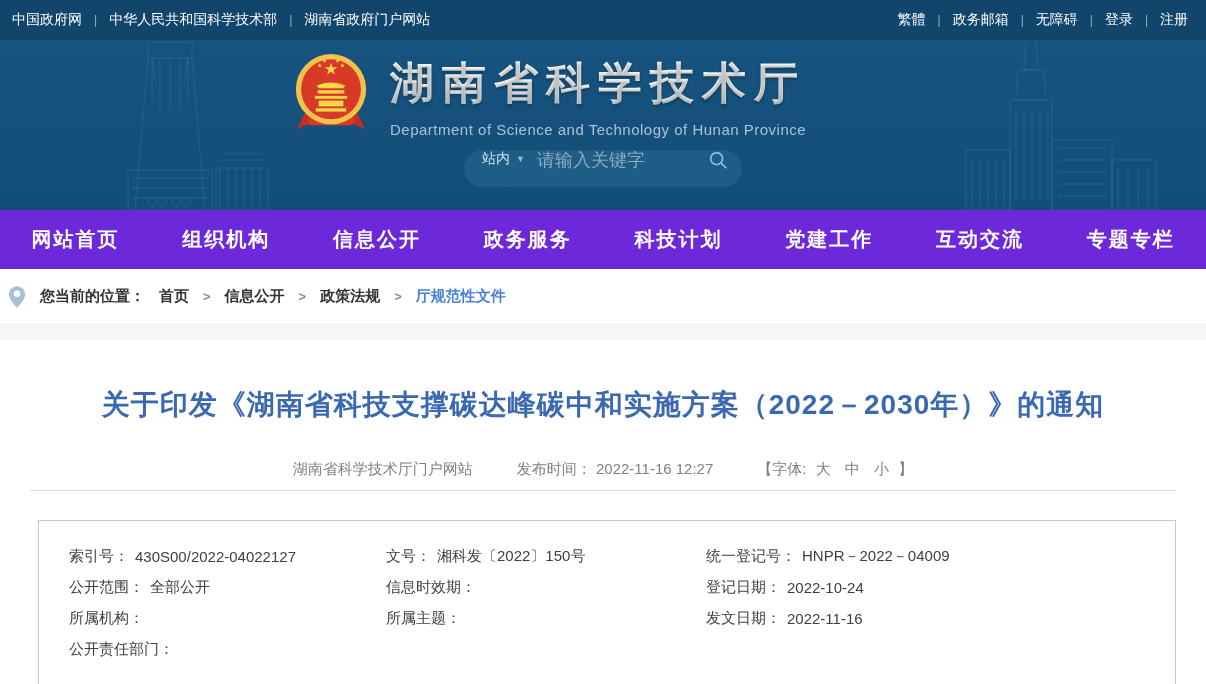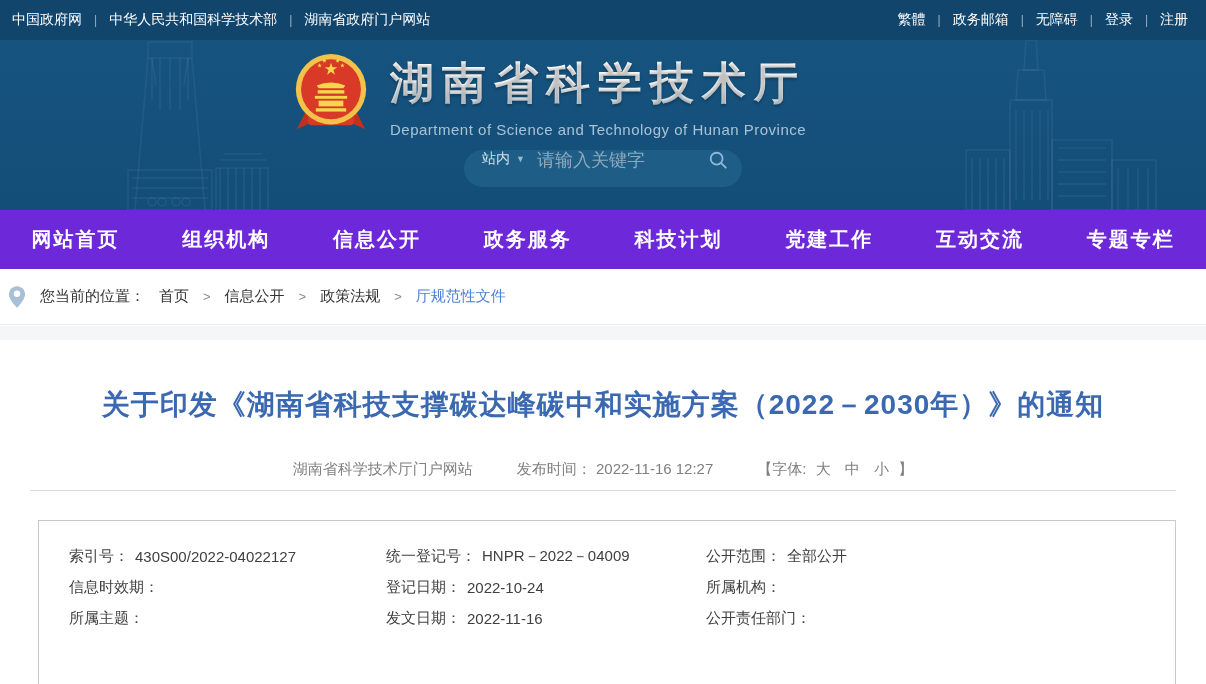--- a/index.html
+++ b/index.html
@@ -43,21 +43,21 @@
     background:#6d28d9; display:flex; }
   .nav a { flex:1 1 0; display:flex; align-items:center; justify-content:center;
     color:#ffffff; font-size:20px; font-weight:bold; letter-spacing:2px;
     text-decoration:none; cursor:pointer; }
 
   
   .crumbwrap { position:absolute; top:269px; left:0; width:1206px; height:56px;
     background:#ffffff; display:flex; align-items:center; padding-left:8px;
     border-bottom:1px solid #ececec; }
   .crumbwrap .pin { margin-right:14px; display:flex; }
-  .crumb { font-size:15px; color:#333; display:flex; align-items:center; }
+  .crumb { font-size:15px; color:#333; display:flex; align-items:center;font-weight:bold; }
   .crumb .pfx { color:#333; margin-right:14px; }
   .crumb a { color:#333; text-decoration:none; cursor:pointer; }
   .crumb .sep { color:#8a8a8a; font-size:13px; margin:0 14px; }
   .crumb a.current { color:#4a7fd4; }
   .graystrip { position:absolute; top:326px; left:0; width:1206px; height:14px; background:#f5f6f7; }
 
   
   .article-title { position:absolute; top:386px; left:0; width:1206px;
     text-align:center; color:#3b69b1; font-size:28px; font-weight:600; letter-spacing:1px; }
   .meta { position:absolute; top:460px; left:0; width:1206px;
@@ -222,20 +222,24 @@
 
   <div class="divider"></div>
 
   <div class="infobox">
     <div class="infogrid">
       <div class="cell">
           <span class="lbl">索引号：</span>
           <span class="val">430S00/2022-04022127</span>
         </div>
       <div class="cell">
+          <span class="lbl">文号：</span>
+          <span class="val">湘科发〔2022〕150号</span>
+        </div>
+      <div class="cell">
           <span class="lbl">统一登记号：</span>
           <span class="val">HNPR－2022－04009</span>
         </div>
 
       <div class="cell">
           <span class="lbl">公开范围：</span>
           <span class="val">全部公开</span>
         </div>
       <div class="cell">
           <span class="lbl">信息时效期：</span>

